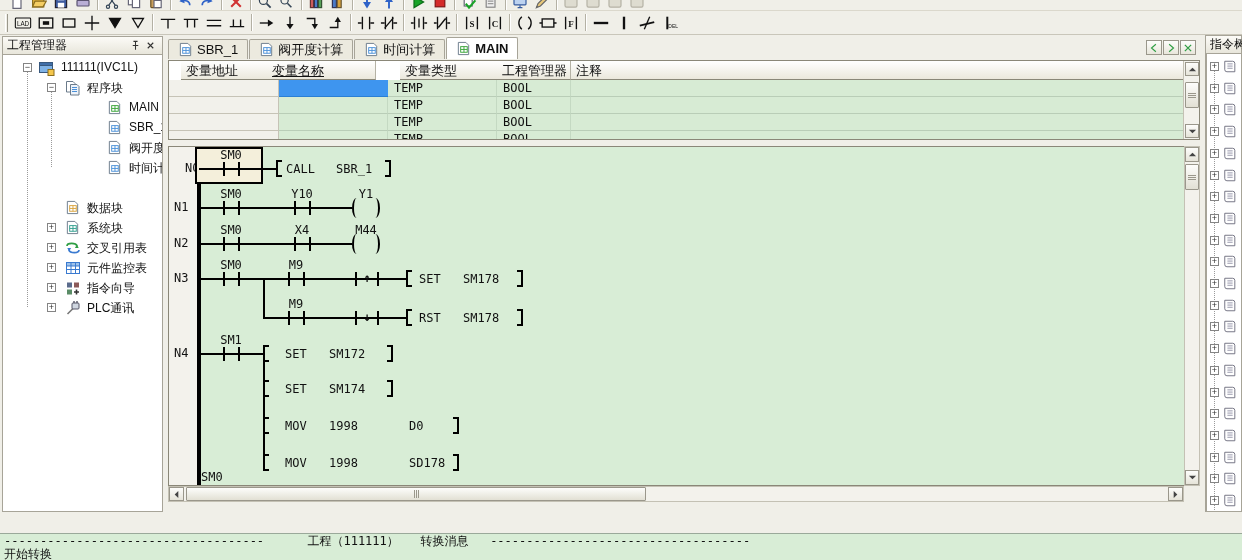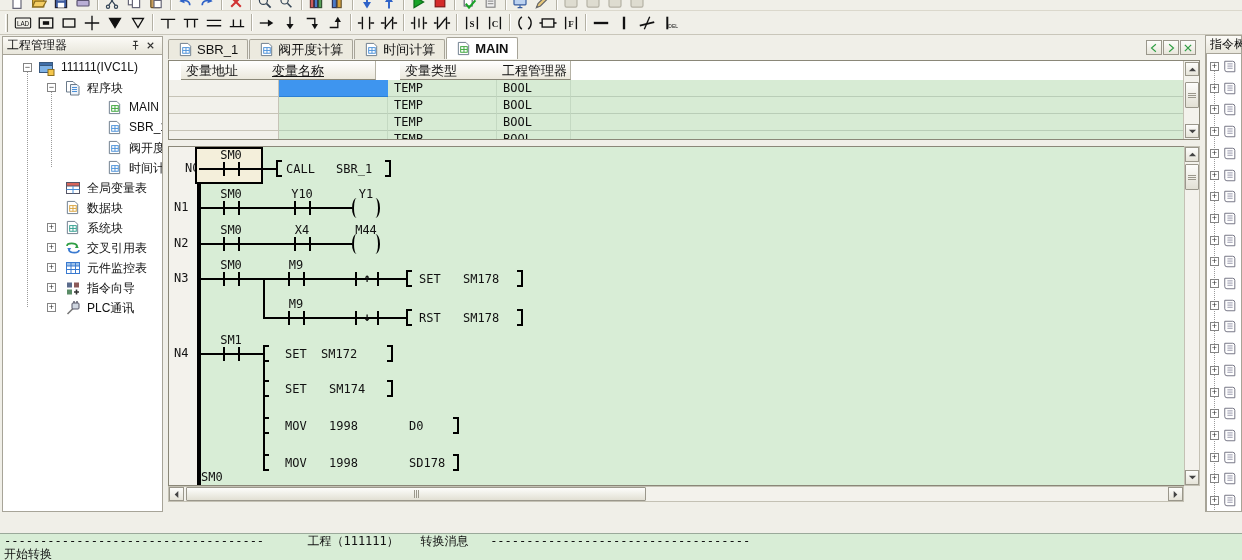--- a/index.html
+++ b/index.html
@@ -373,28 +373,20 @@
           <span class="tlabel" style="left: 124px;">阀开度计算</span>
         </div>
         <div class="trow" style="left: 0px; right: 0px; top: 103px;">
           <span class="ticon" style="left: 104px;"><svg width="15" height="15" viewBox="0 0 16 16" fill="none">
               <path d="M2.5 1.5h8l3 3v10h-11z" fill="#fff" stroke="#6a7a8a"></path>
               <rect x="5" y="6" width="7" height="6" stroke="#4a90d9"></rect>
               <path d="M5 9h7M8.5 6v6" stroke="#4a90d9"></path>
             </svg></span>
           <span class="tlabel" style="left: 124px;">时间计算</span>
         </div>
-        <div class="trow" style="left: 0px; right: 0px; top: 123px;">
-          <span class="ticon" style="left: 62px;"><svg width="16" height="16" viewBox="0 0 16 16" fill="none">
-              <rect x="1.5" y="2.5" width="13" height="11" fill="#fff" stroke="#556"></rect>
-              <rect x="1.5" y="2.5" width="13" height="3.5" fill="#d8655a" stroke="#556"></rect>
-              <path d="M1.5 9.5h13M8 6v7.5" stroke="#4a90d9"></path>
-            </svg></span>
-          <span class="tlabel" style="left: 82px;">全局变量表</span>
-        </div>
         <div class="trow" style="left: 0px; right: 0px; top: 143px;">
           <span class="ticon" style="left: 62px;"><svg width="15" height="15" viewBox="0 0 16 16" fill="none">
               <path d="M2.5 1.5h8l3 3v10h-11z" fill="#fff" stroke="#6a7a8a"></path>
               <rect x="5" y="6" width="7" height="6" stroke="#d8a23c"></rect>
               <path d="M5 9h7M8.5 6v6" stroke="#d8a23c"></path>
             </svg></span>
           <span class="tlabel" style="left: 82px;">数据块</span>
         </div>
         <div class="trow" style="left: 0px; right: 0px; top: 163px;">
           <span class="expander" style="left: 44px;">+</span>
@@ -496,20 +488,21 @@
           <path d="M3 3l10 10M13 3L3 13"></path>
         </svg>
       </button>
   </div>
 
   <div id="vartable" class="abs">
       <div class="vhead" style="left: 12px; width: 110px;">变量地址</div>
       <div class="vhead" style="left: 98px; width: 109px; text-decoration: underline;">变量名称</div>
       <div class="vhead" style="left: 219px; width: 109px; margin-left: 12px;">变量类型</div>
       <div class="vhead" style="left: 328px; width: 74px;">工程管理器</div>
+      <div class="vhead" style="left: 402px; width: 614px;">注释</div>
       <div class="vcell addr" style="left: 0px; top: 19px; width: 110px;"></div>
       <div class="vcell selcell" style="left: 110px; top: 19px; width: 109px;"></div>
       <div class="vcell green" style="left: 219px; top: 19px; width: 109px;">TEMP</div>
       <div class="vcell green" style="left: 328px; top: 19px; width: 74px;">BOOL</div>
       <div class="vcell green" style="left: 402px; top: 19px; width: 614px;"></div>
       <div class="vcell addr" style="left: 0px; top: 36px; width: 110px;"></div>
       <div class="vcell green" style="left: 110px; top: 36px; width: 109px;"></div>
       <div class="vcell green" style="left: 219px; top: 36px; width: 109px;">TEMP</div>
       <div class="vcell green" style="left: 328px; top: 36px; width: 74px;">BOOL</div>
       <div class="vcell green" style="left: 402px; top: 36px; width: 614px;"></div>
@@ -637,21 +630,21 @@
       <div class="clbl" style="left: 32px; top: 186px; width: 60px;">SM1</div>
       <div class="cwrap" style="left: 52px; top: 199px; width: 21px; height: 16px;">
         <div class="cbar" style="left: 2px;"></div>
         <div class="cbar" style="left: 17px;"></div>
       </div>
       <div class="lv" style="left: 94px; top: 207px; width: 2px; height: 109px;"></div>
       <div class="linstr" style="left: 94px; top: 197px; width: 130px;">
         <div class="brk l"></div>
         <div class="brk r"></div>
         <div class="ipart" style="left: 22px;">SET</div>
-        <div class="ipart" style="left: 58px;">SM172</div>
+        <div class="ipart" style="left: 66px;">SM172</div>
       </div>
       <div class="linstr" style="left: 94px; top: 232px; width: 130px;">
         <div class="brk l"></div>
         <div class="brk r"></div>
         <div class="ipart" style="left: 22px;">SET</div>
         <div class="ipart" style="left: 66px;">SM174</div>
       </div>
       <div class="linstr" style="left: 94px; top: 269px; width: 196px;">
         <div class="brk l"></div>
         <div class="brk r"></div>

